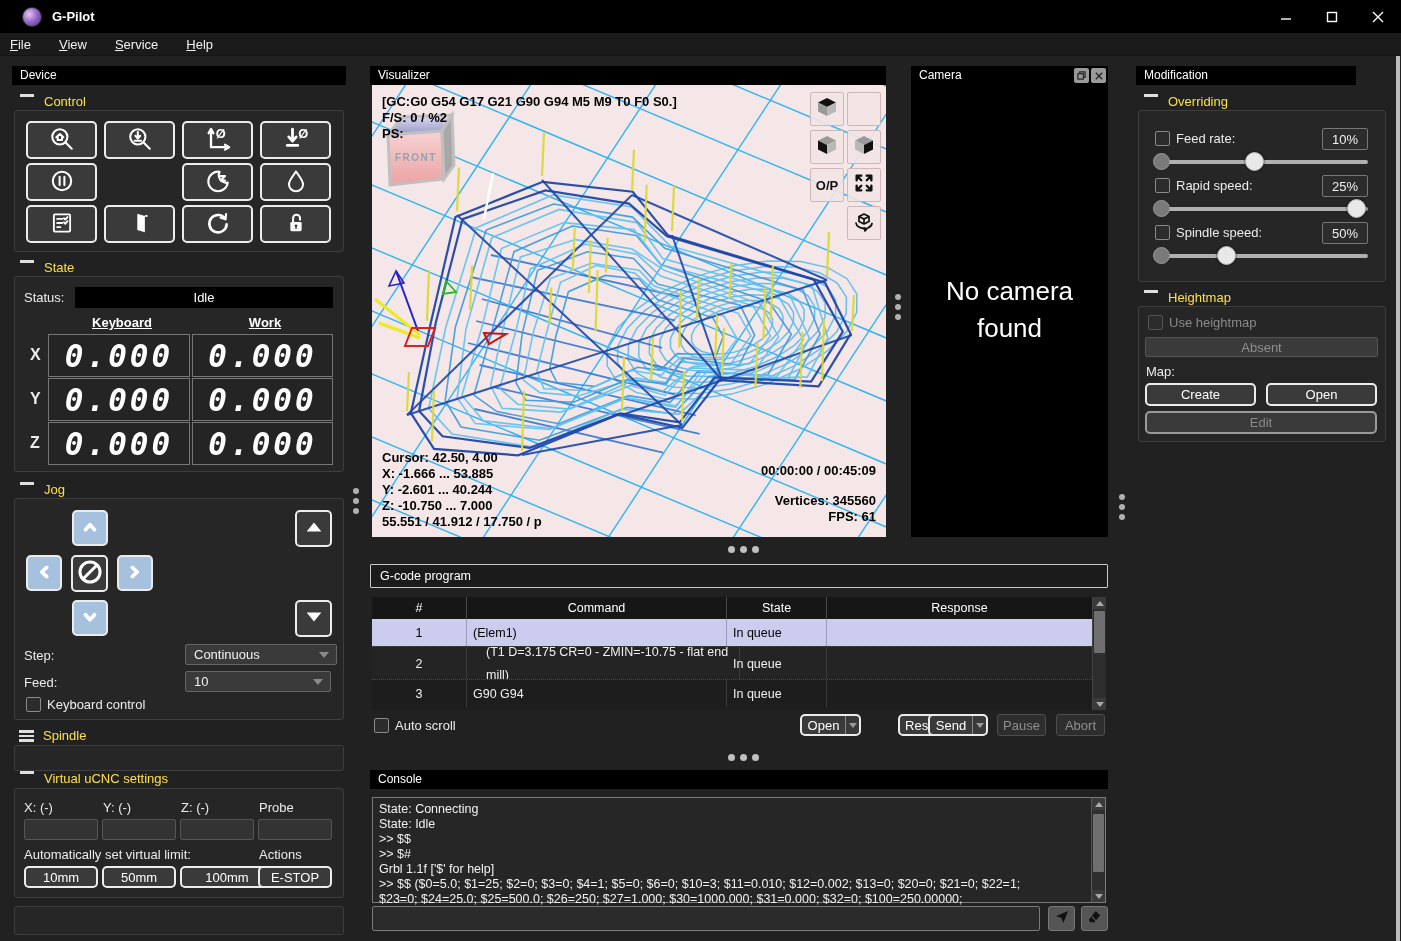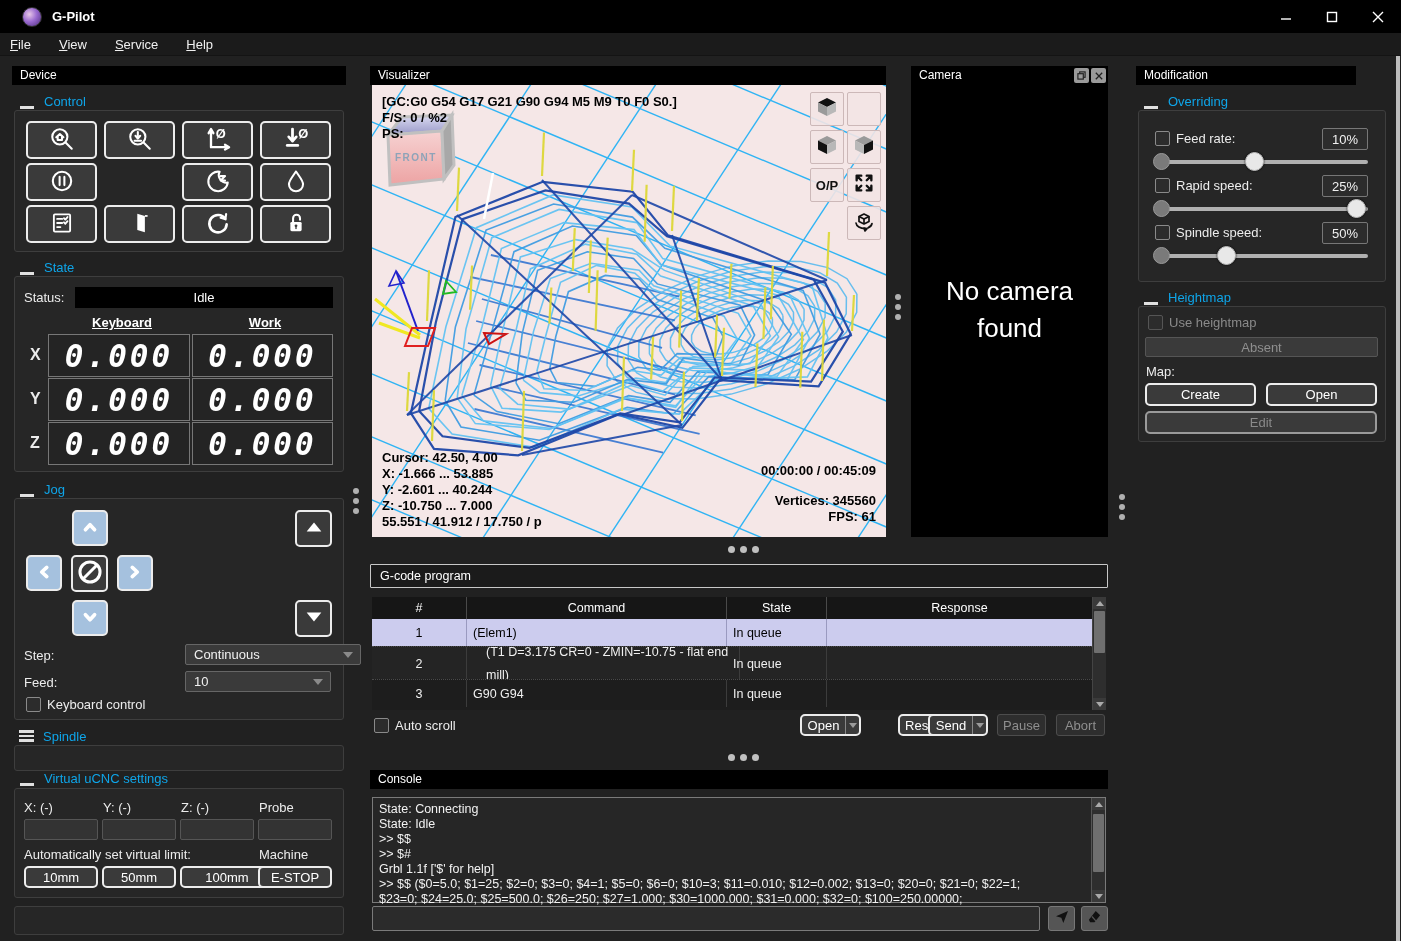--- a/index.html
+++ b/index.html
@@ -15,21 +15,21 @@
   .apptitle { color:#fff; font-size:13px; font-weight:bold; margin-left:10px; }
   .wctl { display:flex; margin-left:auto; height:33px; }
   .wbtn { width:46px; height:33px; display:flex; align-items:center; justify-content:center; color:#fff; }
   .menubar { left:0; top:33px; width:1401px; height:23px; background:#1b1b1b; display:flex; align-items:center; border-bottom:1px solid #141414; }
   .mi { color:#f0f0f0; font-size:13px; padding:0 10px; margin-right:8px; }
   .mi u { text-decoration:underline; }
 
   
   .hdrbar { background:#000; color:#fff; font-size:12px; height:19px; line-height:19px; padding-left:8px; }
   .groupbox { background:#262626; border:1px solid #3e3e3e; border-radius:3px; }
-  .sechdr { display:flex; align-items:flex-end; color:#0ea5e9; font-size:13px; }
+  .sechdr { display:flex; align-items:flex-start; color:#fde047; font-size:13px; }
   .dash { width:14px; height:3px; background:#e0e0e0; margin-right:10px; margin-left:8px; }
   .hamb { width:15px; margin-right:9px; margin-left:7px; }
   .hamb i { display:block; height:2.5px; background:#e0e0e0; margin:2px 0; }
   .btn { background:#3a3a3a; border:2px solid #ececec; border-radius:5px; display:flex; align-items:center; justify-content:center; color:#fff; font-size:13px; }
   .btn.dis { border-color:#9a9a9a; color:#8a8a8a; }
   .flatbtn { background:#2e2e2e; border:1px solid #4d4d4d; border-radius:3px; color:#8f8f8f; display:flex; align-items:center; justify-content:center; font-size:13px; }
   .jogblue { background:#a5c1de; }
   .combo { background:#3a3a3a; border:1px solid #666; border-radius:2px; color:#f0f0f0; font-size:13px; display:flex; align-items:center; padding-left:8px; }
   .combo .arr { margin-left:auto; margin-right:7px; width:0; height:0; border-left:5px solid transparent; border-right:5px solid transparent; border-top:6px solid #8a8a8a; }
   .cb { width:15px; height:15px; background:#2c2c2c; border:1px solid #8a8a8a; border-radius:2px; display:inline-block; }
@@ -267,21 +267,21 @@
           <polygon points="12,7 20,17 4,17" fill="#fff"></polygon>
         </svg></span>
     </div>
   <div class="abs btn" style="left:295px;top:600px;width:37px;height:37px;">
       <span><svg width="22" height="22" viewBox="0 0 24 24">
           <polygon points="12,17 20,7 4,7" fill="#fff"></polygon>
         </svg></span>
     </div>
 
   <div class="abs lbl" style="left:24px;top:648px;">Step:</div>
-  <div class="abs combo" style="left:185px;top:644px;width:176px;height:21px;">
+  <div class="abs combo" style="left:185px;top:644px;width:152px;height:21px;">
       <span>Continuous</span>
       <span class="arr"></span>
     </div>
   <div class="abs lbl" style="left:24px;top:675px;">Feed:</div>
   <div class="abs combo" style="left:185px;top:671px;width:146px;height:21px;">
       <span>10</span>
       <span class="arr"></span>
     </div>
   <span class="abs cb" style="left:26px;top:697px;"></span>
   <div class="abs lbl" style="left:47px;top:697px;">Keyboard control</div>
@@ -303,21 +303,21 @@
   <div class="abs groupbox" style="left:14px;top:788px;width:330px;height:110px;"></div>
   <div class="abs lbl" style="left:24px;top:800px;">X: (-)</div>
   <div class="abs lbl" style="left:103px;top:800px;">Y: (-)</div>
   <div class="abs lbl" style="left:181px;top:800px;">Z: (-)</div>
   <div class="abs lbl" style="left:259px;top:800px;">Probe</div>
   <input class="abs" style="left: 24px; top: 819px; width: 74px; height: 21px; background: rgb(51, 51, 51); border: 1px solid rgb(85, 85, 85); border-radius: 2px; color: rgb(238, 238, 238);">
   <input class="abs" style="left: 102px; top: 819px; width: 74px; height: 21px; background: rgb(51, 51, 51); border: 1px solid rgb(85, 85, 85); border-radius: 2px; color: rgb(238, 238, 238);">
   <input class="abs" style="left: 180px; top: 819px; width: 74px; height: 21px; background: rgb(51, 51, 51); border: 1px solid rgb(85, 85, 85); border-radius: 2px; color: rgb(238, 238, 238);">
   <input class="abs" style="left: 258px; top: 819px; width: 74px; height: 21px; background: rgb(51, 51, 51); border: 1px solid rgb(85, 85, 85); border-radius: 2px; color: rgb(238, 238, 238);">
   <div class="abs lbl" style="left:24px;top:847px;">Automatically set virtual limit:</div>
-  <div class="abs lbl" style="left:259px;top:847px;">Machine</div>
+  <div class="abs lbl" style="left:259px;top:847px;">Actions</div>
   <div class="abs btn" style="left:24px;top:866px;width:74px;height:22px;">10mm</div>
   <div class="abs btn" style="left:102px;top:866px;width:74px;height:22px;">50mm</div>
   <div class="abs btn" style="left:180px;top:866px;width:94px;height:22px;">100mm</div>
   <div class="abs btn" style="left:258px;top:866px;width:74px;height:22px;">E-STOP</div>
 
   <div class="abs groupbox" style="left:14px;top:906px;width:330px;height:29px;"></div>
 
   <div class="abs dots-v" style="left:352px;top:484px;width:8px;">
       <div></div>
       <div></div>

